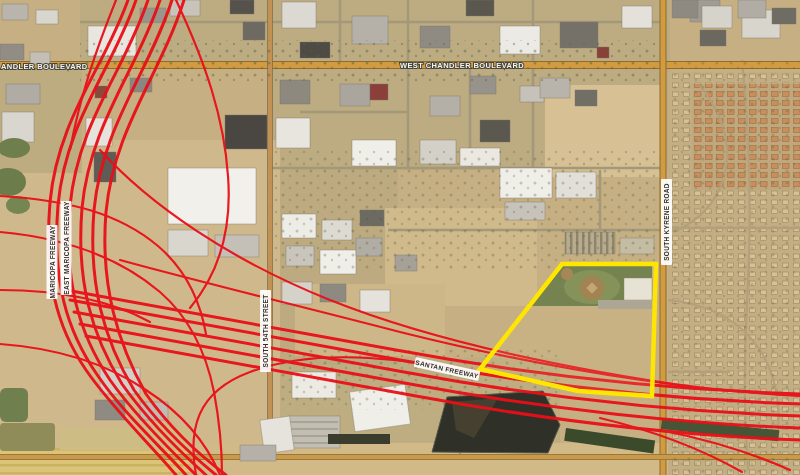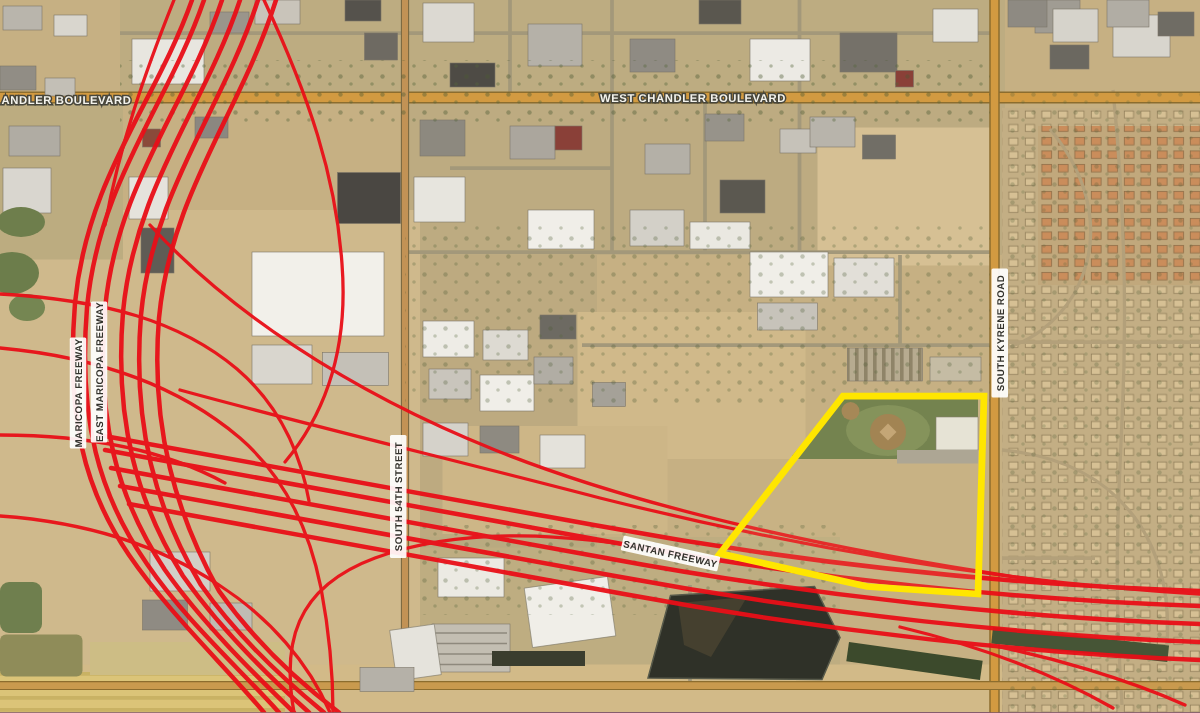--- a/index.html
+++ b/index.html
@@ -1,16 +1,16 @@
 <!DOCTYPE html>
 <html><head>
 <meta charset="utf-8">
 <style>
   html,body{margin:0;padding:0;background:#222;}
-  .stage{position:relative;width:800px;height:475px;overflow:hidden;background:#d946ef;
+  .stage{position:relative;width:800px;height:475px;overflow:hidden;background:#fde047;
          font-family:"Liberation Sans", sans-serif;}
   svg{display:block;}
   .roadlabel{font-family:"Liberation Sans", sans-serif;font-weight:bold;fill:#33322c;}
   .blvdlabel{font-family:"Liberation Sans", sans-serif;font-weight:bold;fill:#f4f3ec;
              stroke:#47463c;stroke-width:2px;paint-order:stroke;letter-spacing:.4px;}
 </style>
 </head>
 <body>
 
 <div class="stage">

